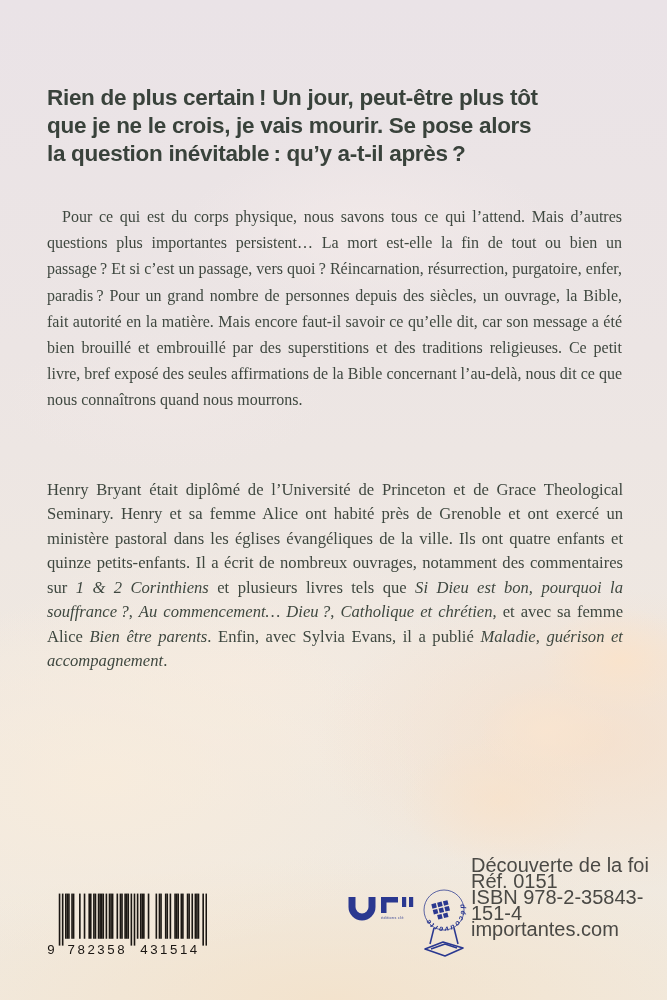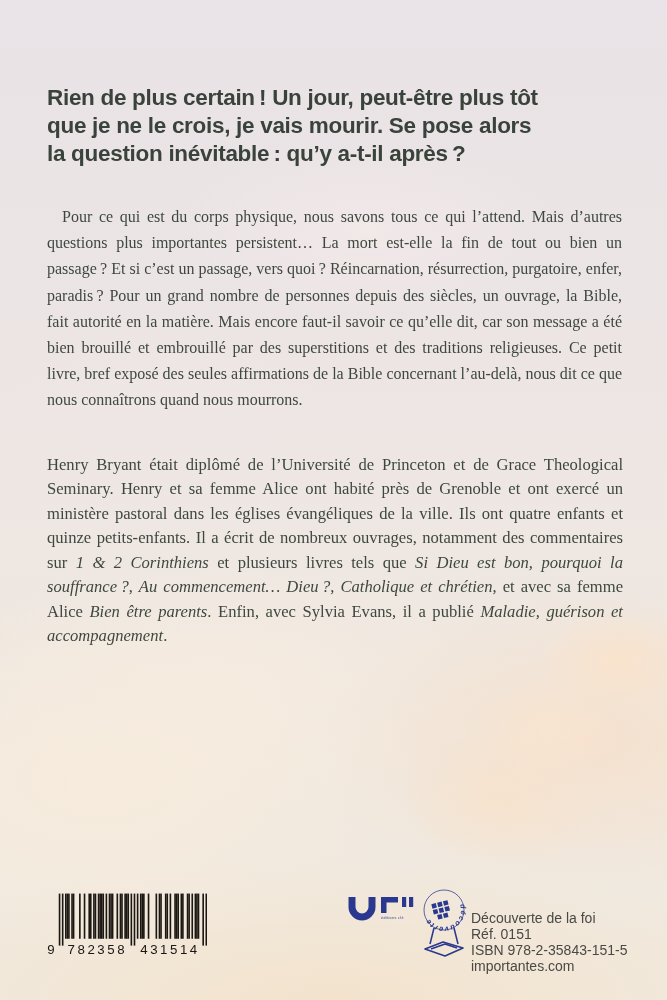--- a/index.html
+++ b/index.html
@@ -35,21 +35,21 @@
     color:var(--headline-text);white-space:pre-line;
   }
 
   .synopsis{
     position:absolute;left:47px;top:188px;width:575px;
     font-size:16px;line-height:26.2px;color:var(--body-text);
     text-align:justify;text-indent:15px;
   }
 
   .bio{
-    position:absolute;left:47px;top:436px;width:576px;
+    position:absolute;left:47px;top:461px;width:576px;
     font-size:16.6px;line-height:24.5px;color:var(--body-text);
     text-align:justify;
   }
   .bio .it{font-style:italic}
 
   .barcode{position:absolute;left:45px;top:893px;width:162px;height:64px}
   .barcode rect{fill:var(--barcode-black)}
   .barcode text{
     font-family:"Liberation Sans",sans-serif;font-size:13.5px;
     fill:var(--barcode-black);text-anchor:middle;
@@ -66,22 +66,22 @@
   .badge{position:absolute;left:421px;top:887px;width:46px;height:76px}
   .badge .ring{fill:none;stroke:var(--logo-blue);stroke-width:0.9;opacity:.85}
   .badge .sq{fill:var(--logo-blue)}
   .badge .curve{
     font-family:"Liberation Sans",sans-serif;font-weight:700;font-style:italic;
     font-size:7.4px;fill:var(--logo-blue);letter-spacing:1.1px;
   }
   .badge .stand{fill:none;stroke:var(--logo-blue);stroke-width:1.6;stroke-linejoin:round}
 
   .pub-info{
-    position:absolute;left:471px;top:911px;
-    font-family:"Liberation Sans",sans-serif;font-size:14px;
+    position:absolute;left:471px;top:858px;
+    font-family:"Liberation Sans",sans-serif;font-size:20px;
     line-height:15.9px;color:var(--footer-text);
   }
 </style>
 </head>
 <body>
 
 <div class="cover">
 
   <div class="headline">Rien de plus certain ! Un jour, peut-être plus tôt
 que je ne le crois, je vais mourir. Se pose alors
@@ -183,17 +183,17 @@
       <path d="M13,41 L9,57"></path>
       <path d="M33,41 L37,57"></path>
       <path d="M4,62 L22,55 L42,61 L24,69 Z"></path>
       <path d="M10,62 L24,57 L36,61"></path>
     </g>
   </svg>
 
   <div class="pub-info">
     <div>Découverte de la foi</div>
     <div>Réf. 0151</div>
-    <div>ISBN 978-2-35843-151-5</div>
+    <div>ISBN 978-2-35843-151-4</div>
     <div>importantes.com</div>
   </div>
 
 </div>
 
 </body></html>

